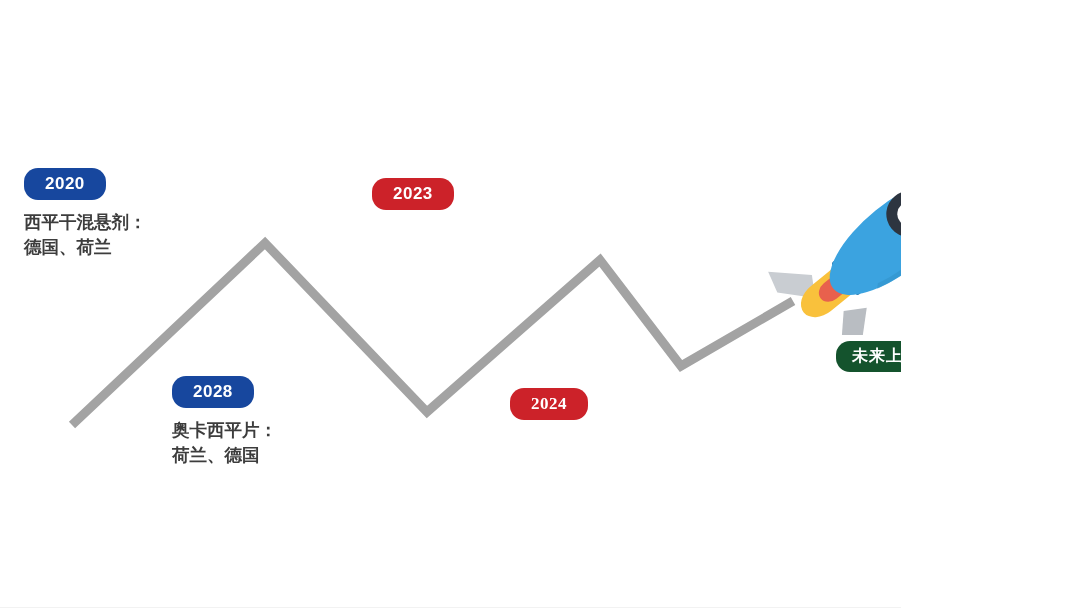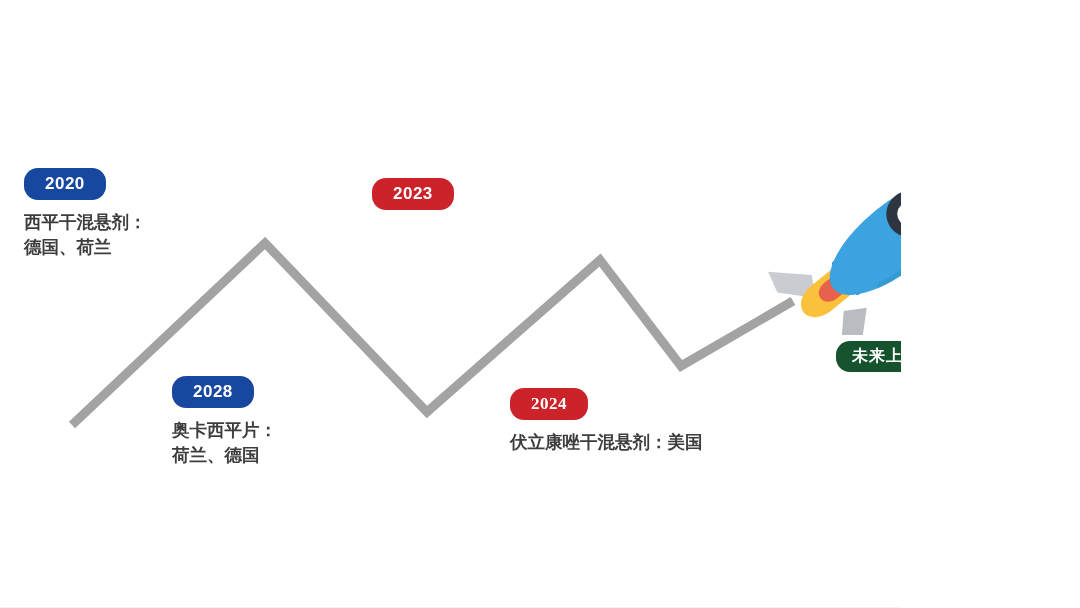--- a/index.html
+++ b/index.html
@@ -125,21 +125,20 @@
     <div class="caption">奥卡西平片：
 荷兰、德国</div>
   </div>
 
   <div class="milestone" id="ms-2023">
     <div class="badge year-red">2023</div>
   </div>
 
   <div class="milestone" id="ms-2024">
     <div class="badge year-red">2024</div>
-    <div class="caption">伏立康唑干混悬剂：美国</div>
   </div>
 
   <div class="milestone" id="ms-future">
     <div class="badge future">未来上市</div>
   </div>
 
   <div class="bottom-hairline"></div>
 </div>
 
 </body></html>

